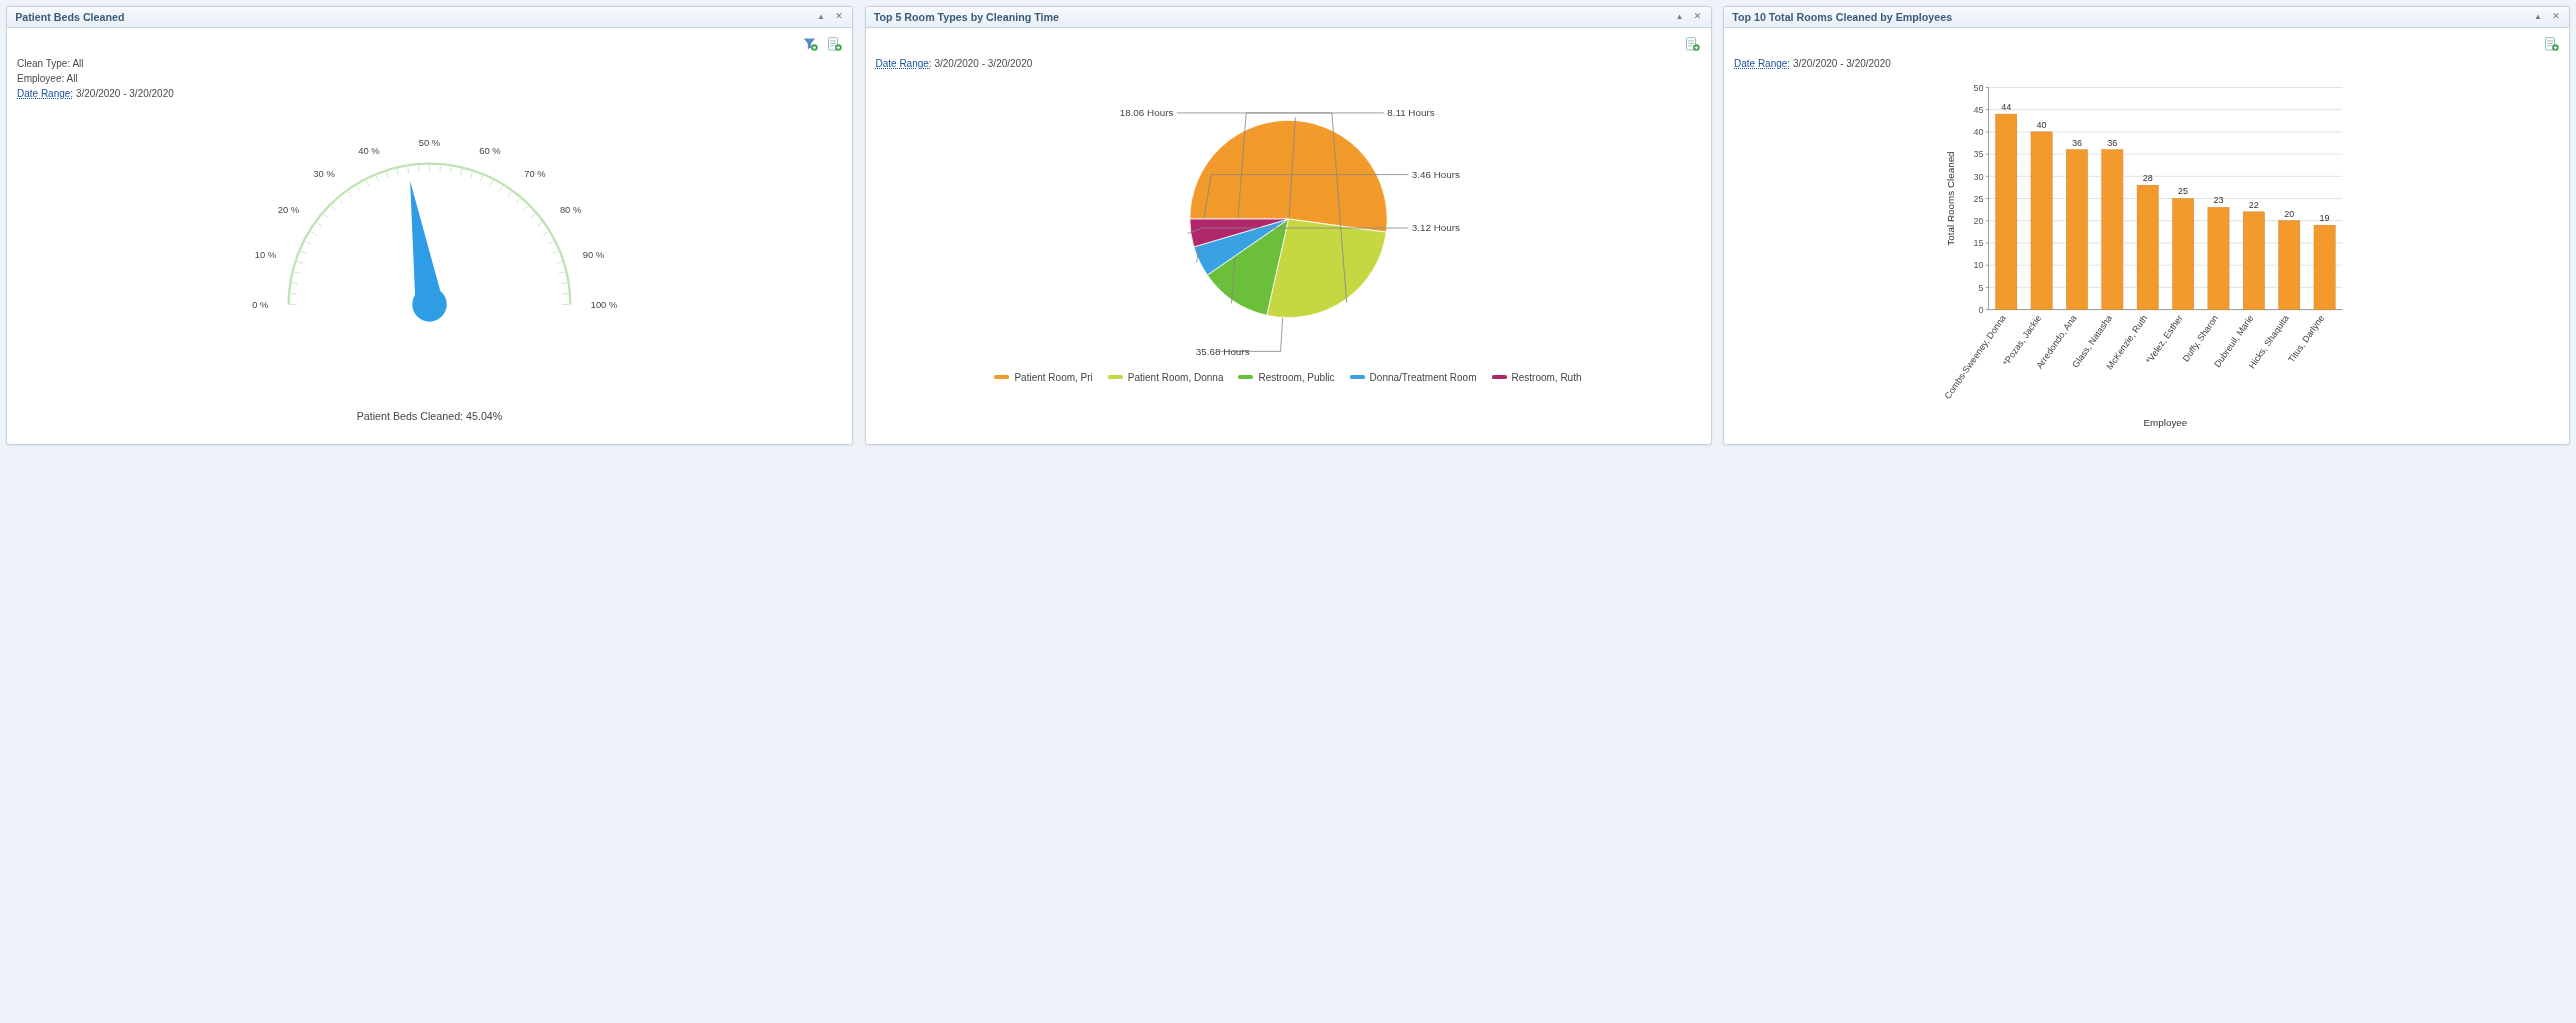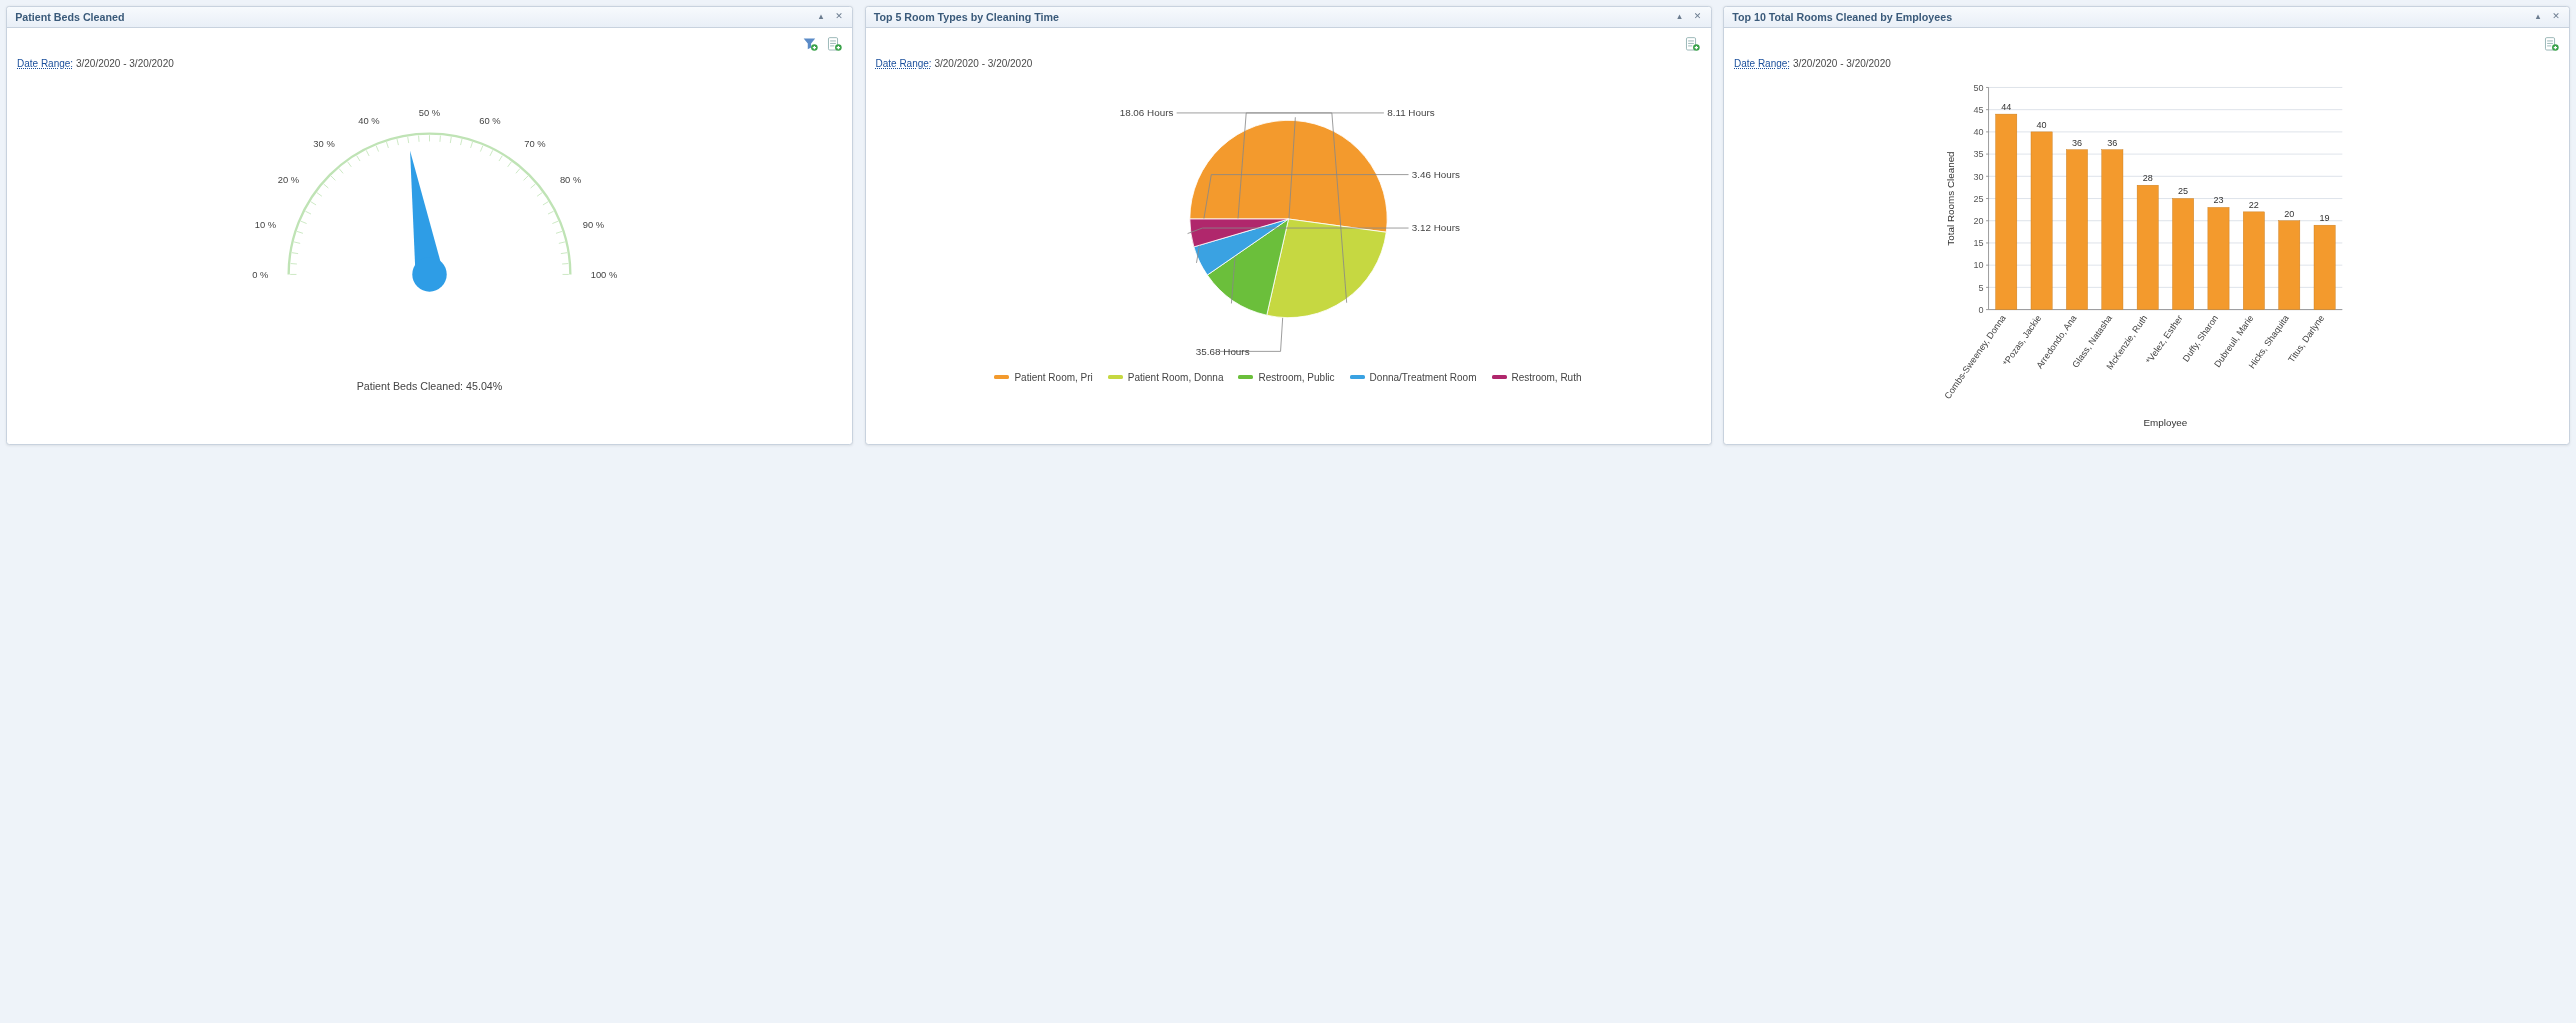--- a/index.html
+++ b/index.html
@@ -50,20 +50,28 @@
             </svg>
         </span>
         <span class="tool-icon">
           <svg width="16.5" height="16.5" viewBox="0 0 20 20">
               <rect x="3" y="2" width="11" height="15" rx="1.5" fill="#fff" stroke="#8aa" stroke-width="1"></rect>
               <path d="M5 6h7M5 9h7M5 12h5" stroke="#8aa" stroke-width="1"></path>
               <circle cx="15" cy="14" r="4" fill="#3aa24a"></circle>
               <path d="M15 12v4M13 14h4" stroke="#fff" stroke-width="1.4"></path>
             </svg>
         </span>
+      </div>
+      <div class="meta-line">
+        <span>Clean Type:</span>
+        <span>All</span>
+      </div>
+      <div class="meta-line">
+        <span>Employee:</span>
+        <span>All</span>
       </div>
       <div class="meta-line">
         <span class="meta-link">Date Range:</span>
         <span>3/20/2020 - 3/20/2020</span>
       </div>
       <div class="chart-area">
         <svg id="gauge-svg" viewBox="0 0 480 400" width="100%" height="313" style="font-size:13px">
             <path d="M 60 260 A 180 180 0 0 1 420 260" stroke="#bfe3b5" stroke-width="3" fill="none"></path>
             <line x1="62" y1="260" x2="70" y2="260" stroke="#bfe3b5" stroke-width="1"></line>
             <line x1="62.54871459550321" y1="246.03428096044357" x2="70.52405326536825" y2="246.66195372626635" stroke="#bfe3b5" stroke-width="1"></line>

